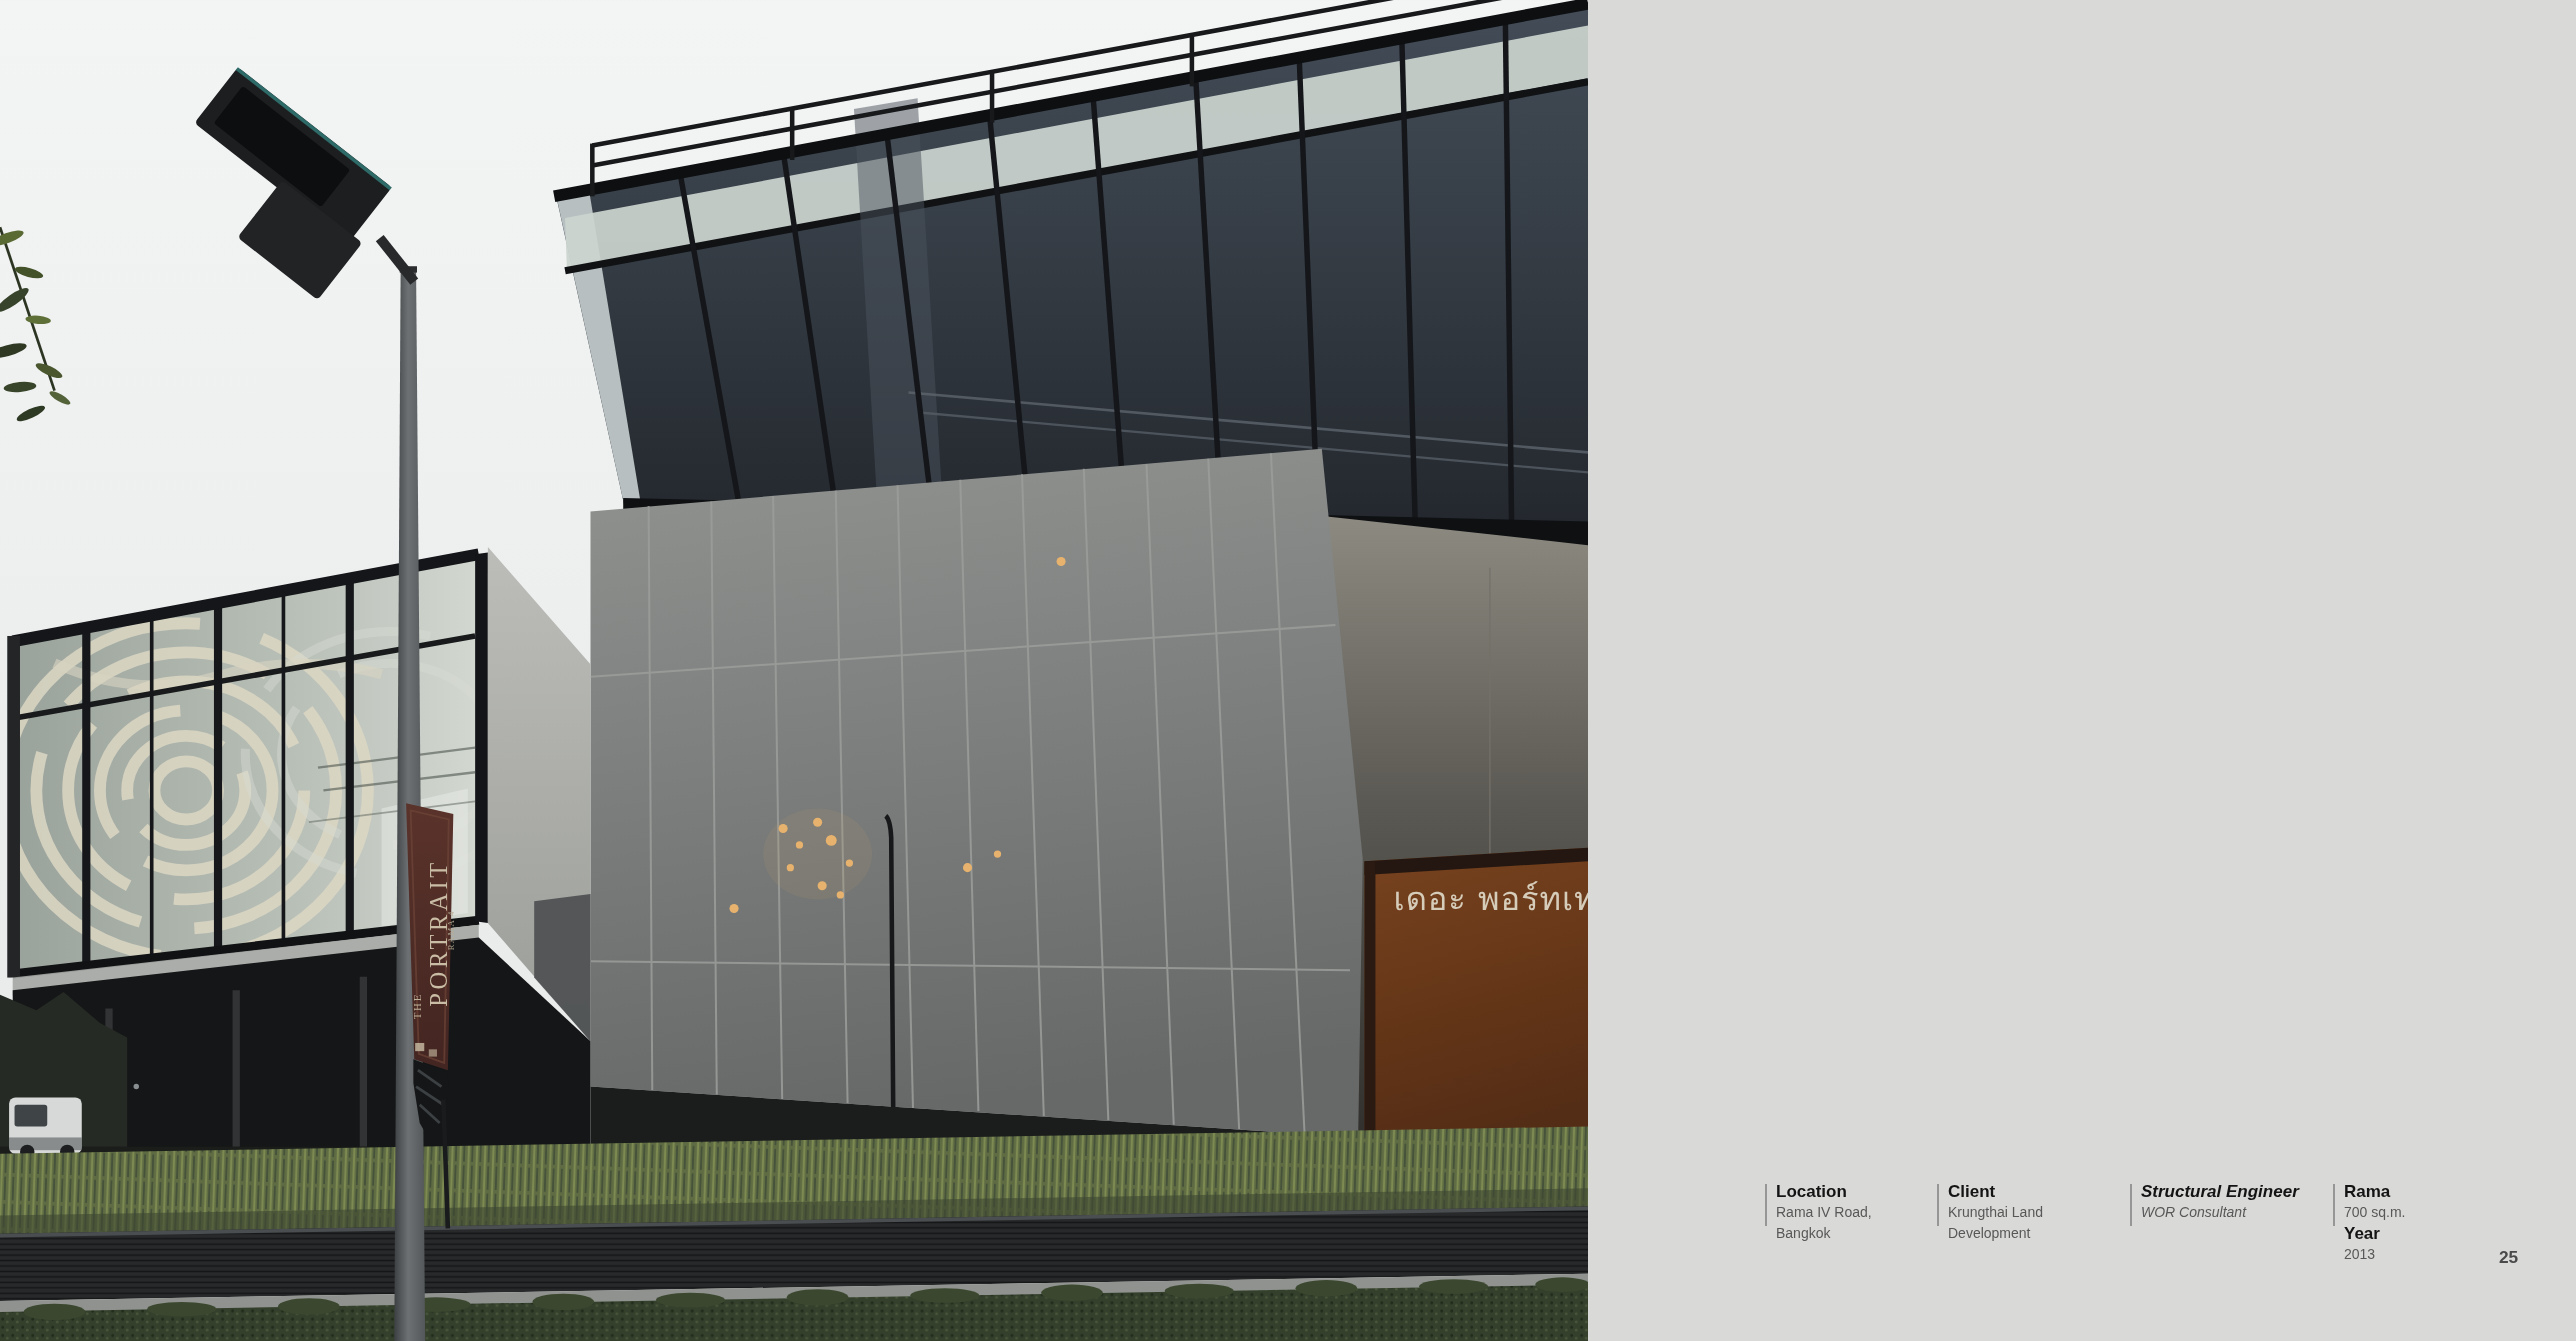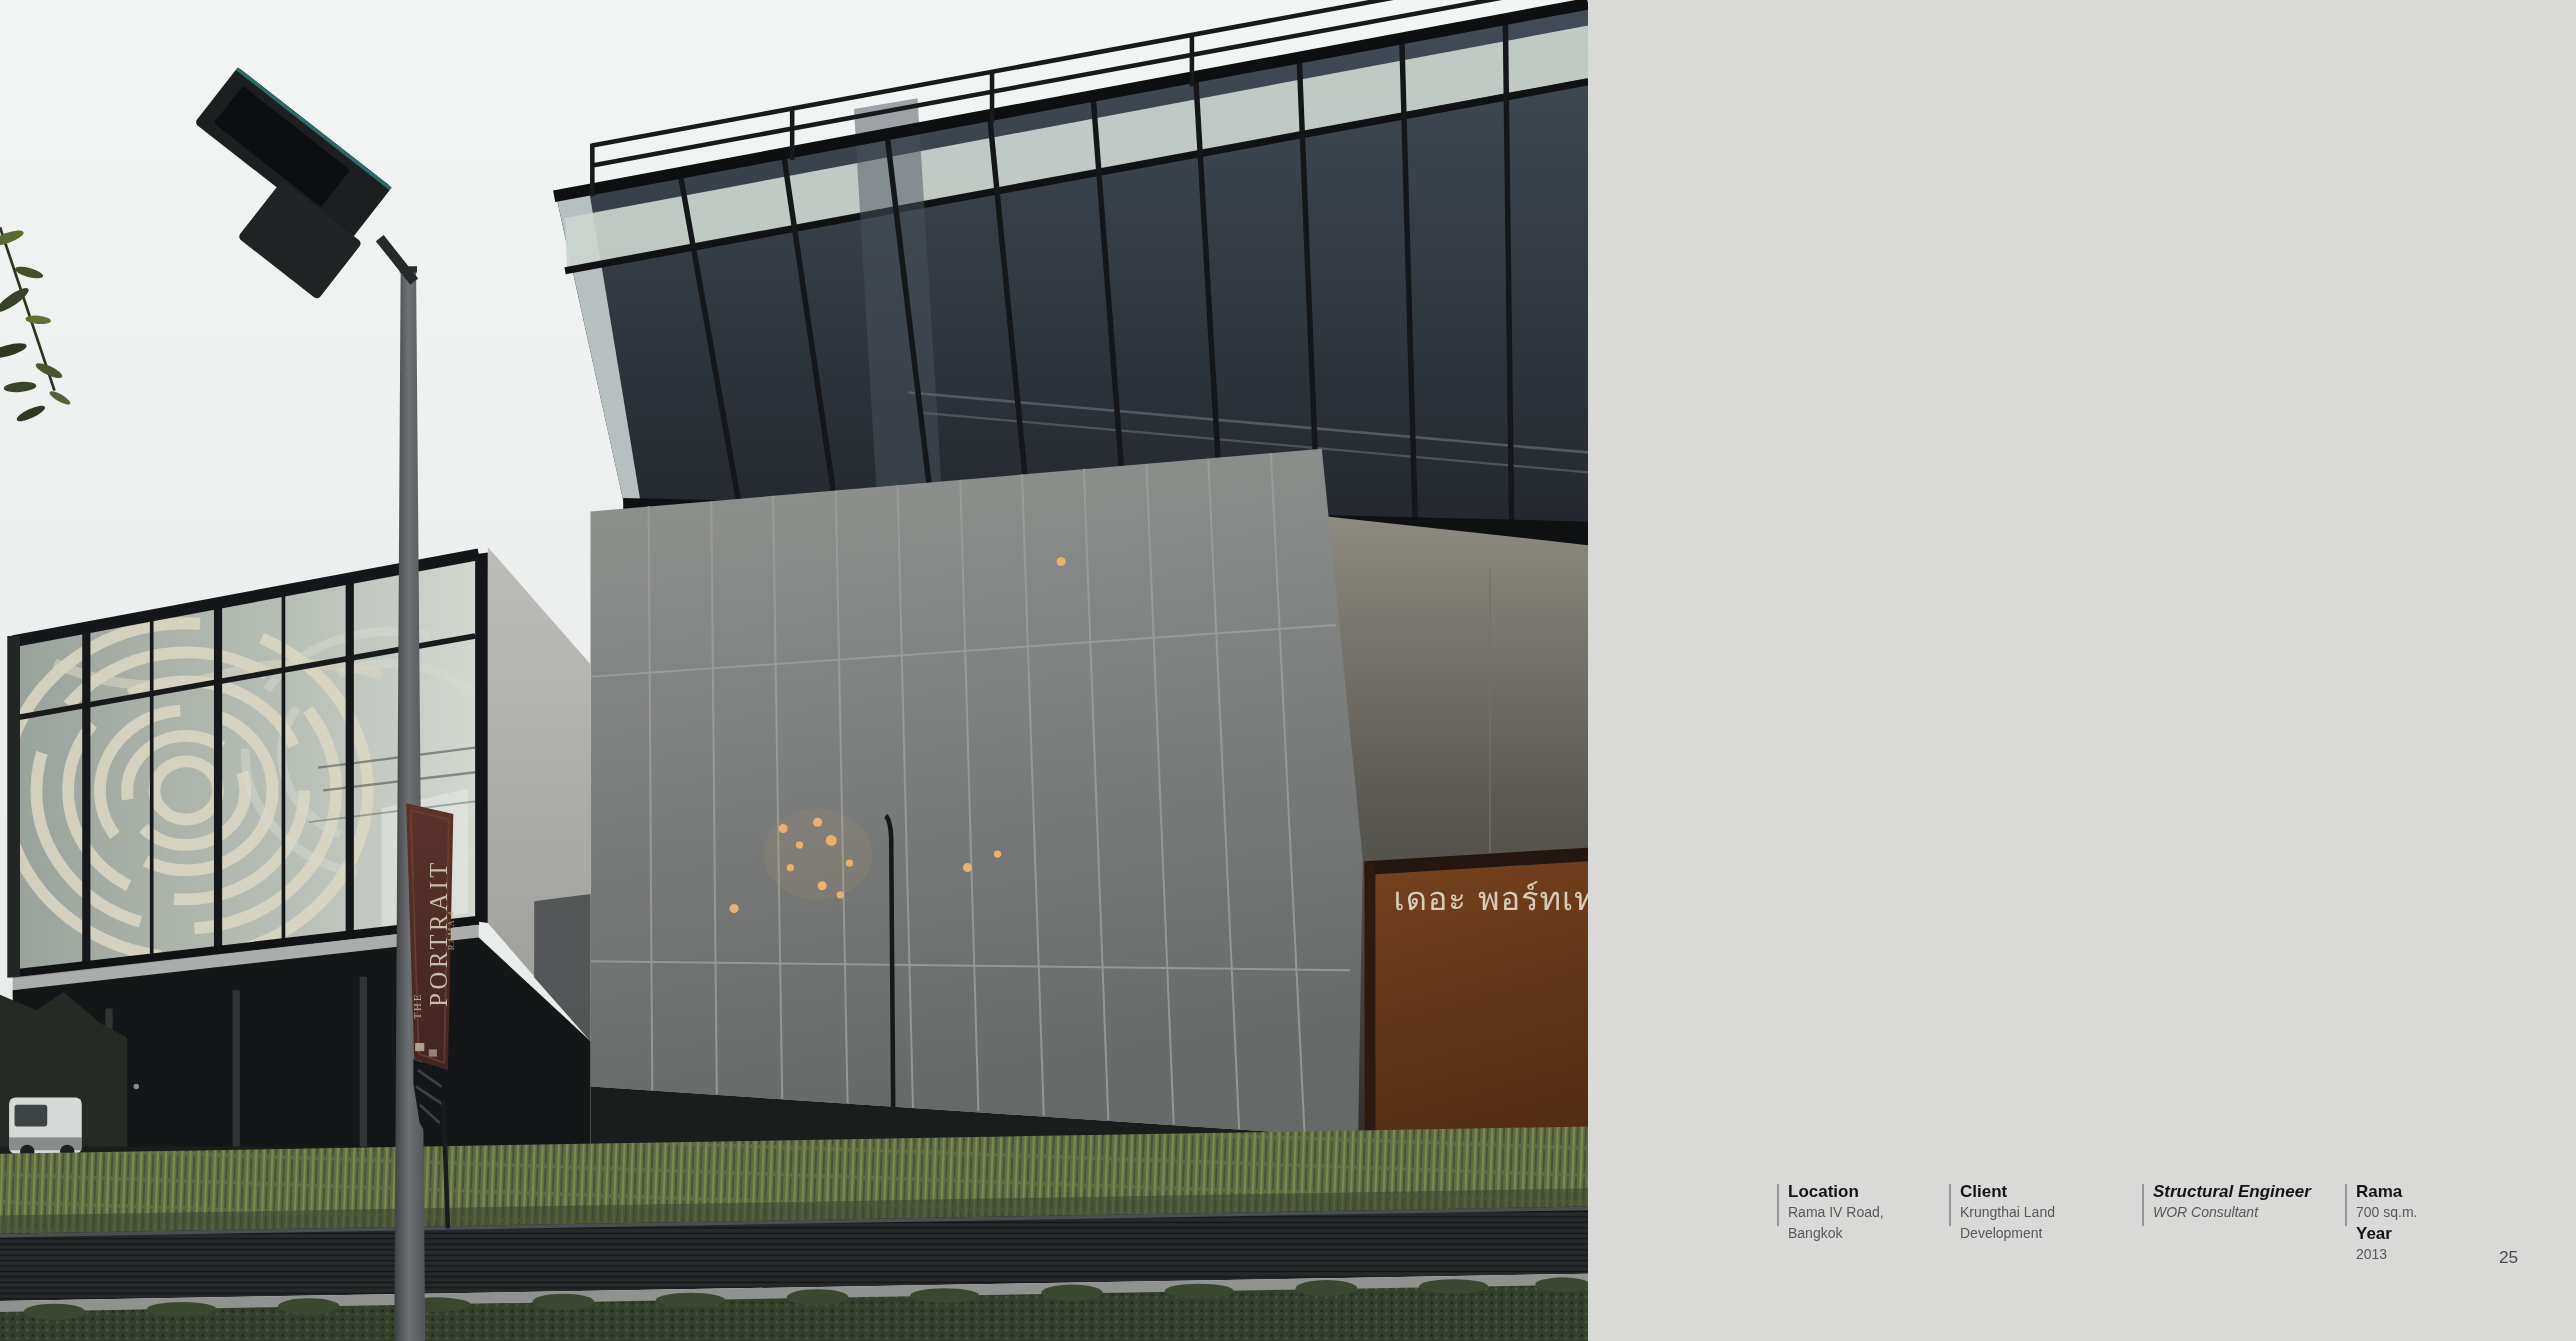--- a/index.html
+++ b/index.html
@@ -4,27 +4,27 @@
 <style>
   * { margin:0; padding:0; box-sizing:border-box; }
   html,body { width:2576px; height:1341px; overflow:hidden; background:#d9dad8;
               font-family:"Liberation Sans", sans-serif; }
   #stage { position:absolute; left:0; top:0; width:2576px; height:1341px; }
 
   #photo-svg { position:absolute; left:0; top:0; }
 
   .page-panel { position:absolute; left:1588px; top:0; width:988px; height:1341px;
                 background:#d9dad8; }
-  .info-col { position:absolute; top:1181px; padding-left:11px;margin-left:12px; }
+  .info-col { position:absolute; top:1181px; padding-left:11px; }
   .info-col .rule { position:absolute; left:0; top:2.7px; width:1.8px; height:42px;
                     background:#969696; }
   .info-label { font-size:17px; font-weight:bold; color:#141414; line-height:21px; }
   .info-value { font-size:14px; color:#585858; line-height:21px; }
 
-  .page-number { position:absolute; left:2499px; top:1247px; font-size:17.3px; color:#4a4a4a; }
+  .page-number { position:absolute; left:2499px; top:1247px; font-size:17.3px; color:#4a4a4a;font-weight:bold; }
 </style>
 </head>
 <body>
 
 <div id="stage">
 
   <svg id="photo-svg" width="1588" height="1341" viewBox="0 0 1748 1476">
     <defs>
       <linearGradient id="gSky" x1="0" y1="0" x2="0" y2="1">
         <stop offset="0" stop-color="#f3f4f4"></stop>

